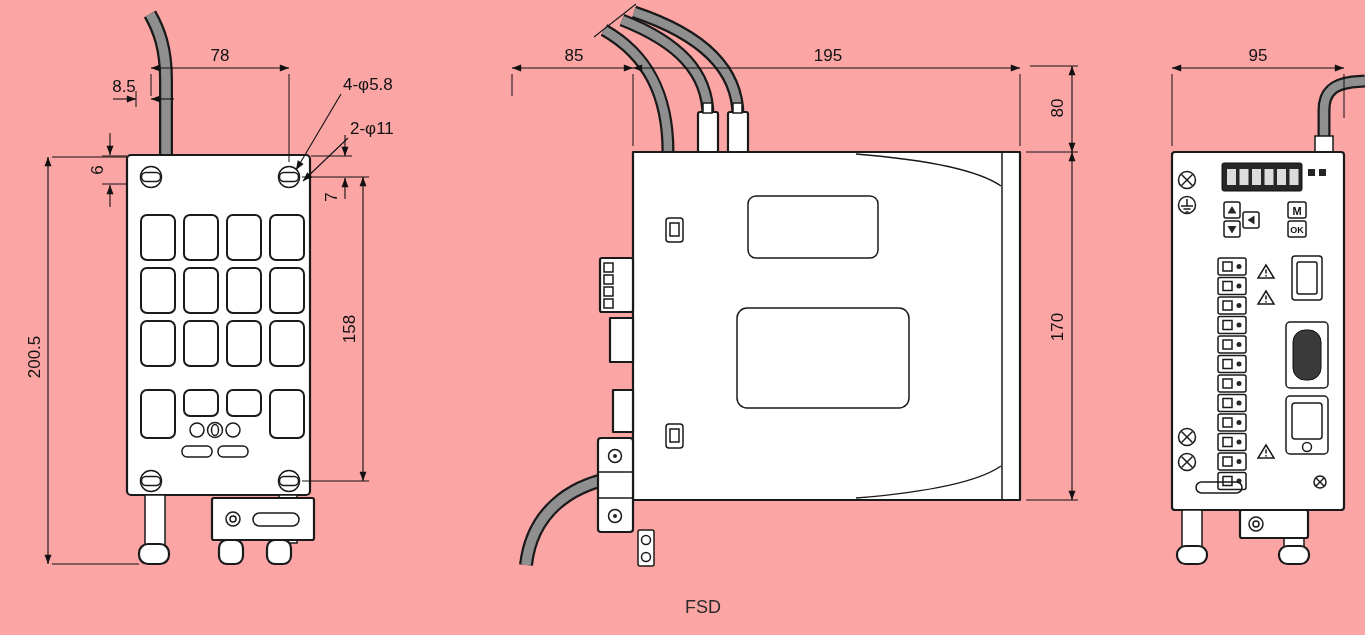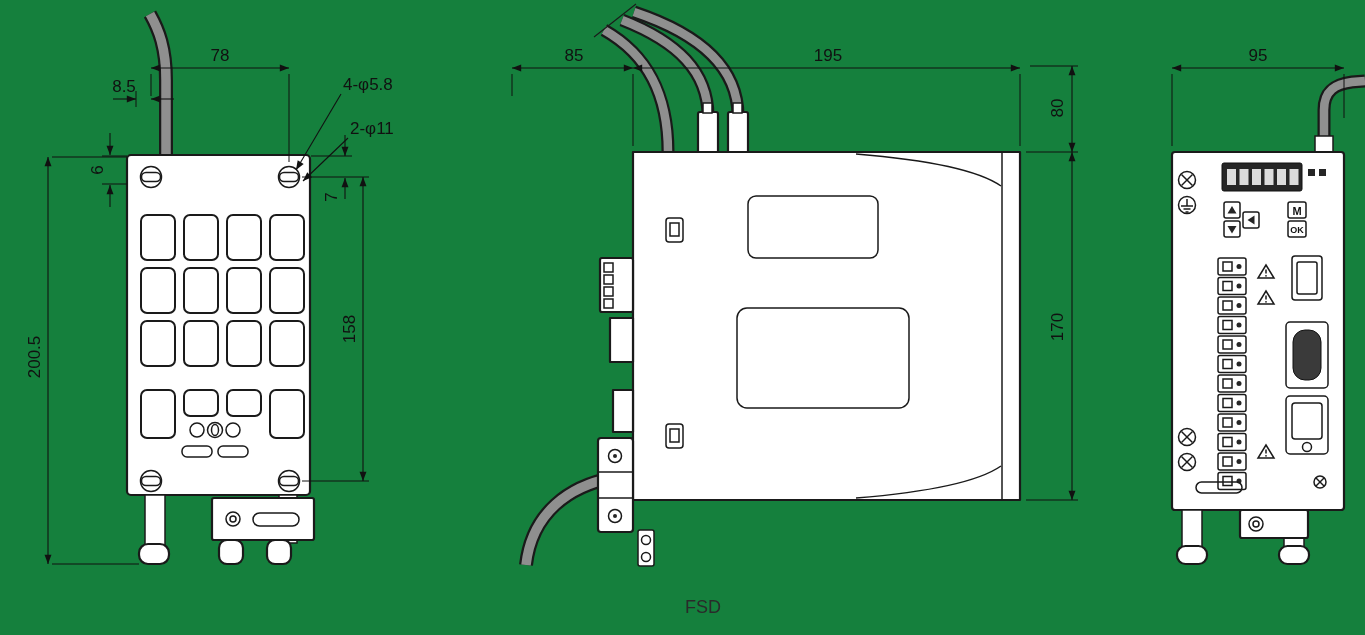--- a/index.html
+++ b/index.html
@@ -1,16 +1,16 @@
 <!DOCTYPE html>
 <html><head>
 <meta charset="utf-8">
 <style>
   html,body { margin:0; padding:0; background:#ffffff; }
-  .stage { position:relative; width:1365px; height:635px; background:#15803d; overflow:hidden;
+  .stage { position:relative; width:1365px; height:635px; background:#fca5a5; overflow:hidden;
            font-family:"Liberation Sans", sans-serif;text-decoration:underline; }
   svg { display:block; }
   .o2   { fill:#ffffff; stroke:#1a1a1a; stroke-width:2.2; stroke-linejoin:round; }
   .vent { fill:#ffffff; stroke:#1a1a1a; stroke-width:2;   stroke-linejoin:round; }
   .o1   { fill:#ffffff; stroke:#1a1a1a; stroke-width:1.5; }
   .o1n  { fill:none;    stroke:#1a1a1a; stroke-width:1.5; }
   .thin { fill:none;    stroke:#1a1a1a; stroke-width:1.1; }
   .dk   { fill:#262626; stroke:none; }
   .dim  { stroke:#111111; stroke-width:1.1; fill:none; }
   .ext  { stroke:#111111; stroke-width:1;   fill:none; }

